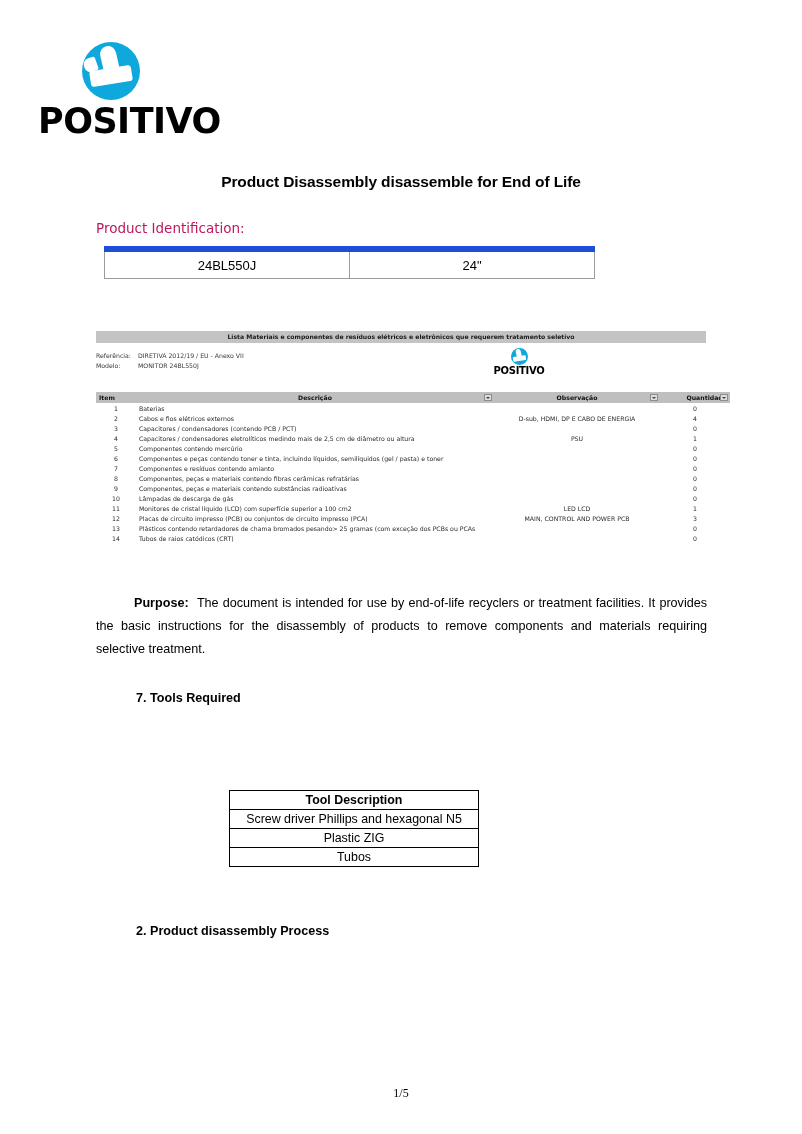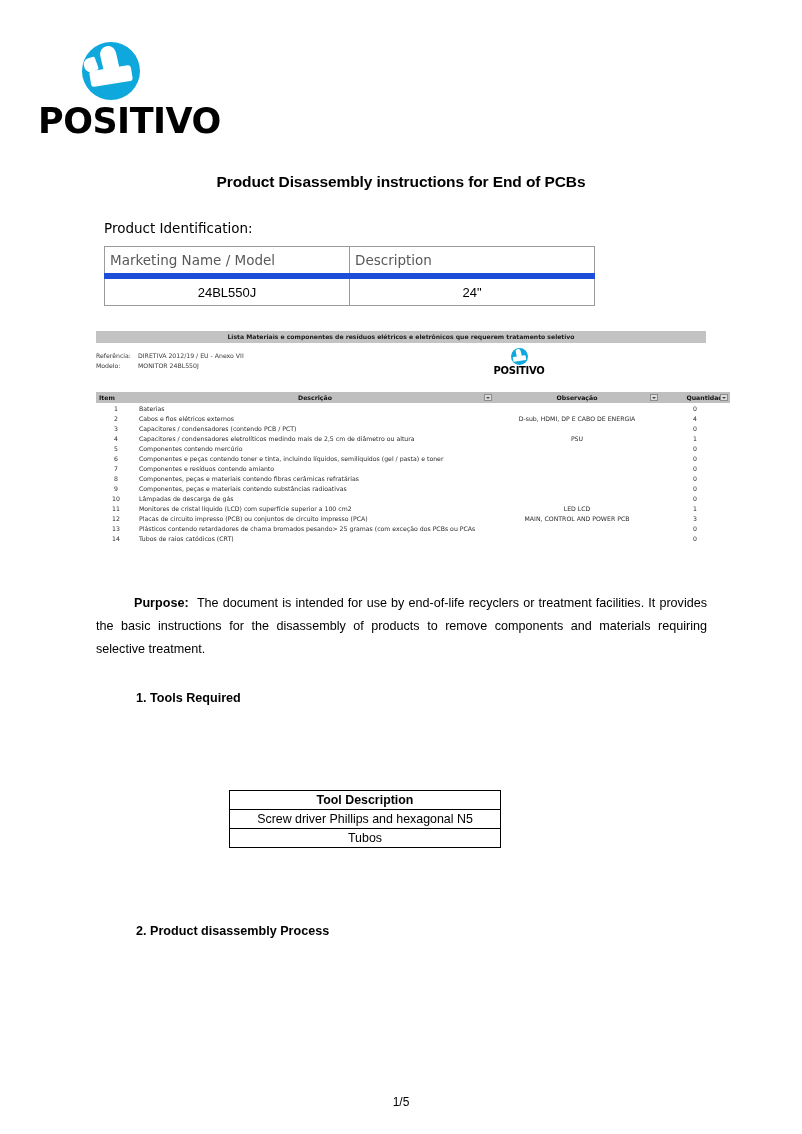--- a/index.html
+++ b/index.html
@@ -85,24 +85,24 @@
     text-align: center;
     font-size: 15.5px;
     font-weight: bold;
     font-family: "Liberation Sans", sans-serif;
     letter-spacing: -0.1px;
   }
 
   
   .prod-id-label {
     position: absolute;
-    left: 104px;
+    left: 96px;
     top: 220px;
     font-size: 13.5px;
-    color: #000000;
+    color: #be185d;
     font-family: "DejaVu Sans", sans-serif;
   }
   table.prod-id {
     position: absolute;
     left: 104px;
     top: 246px;
     width: 491px;
     border-collapse: collapse;
     table-layout: fixed;
   }
@@ -281,21 +281,21 @@
     padding-left: 40px;
     font-family: "Liberation Sans", sans-serif;
   }
   .gap-a { height: 26px; }
 
   
   table.tools {
     position: absolute;
     left: 229px;
     top: 790px;
-    width: 272px;
+    width: 250px;
     border-collapse: collapse;
     table-layout: fixed;
   }
   table.tools th, table.tools td {
     border: 1px solid #000;
     height: 18px;
     font-size: 12.4px;
     padding: 0 4px;
     font-family: "Liberation Sans", sans-serif;
   }
@@ -309,49 +309,44 @@
 
   
   .footer {
     position: absolute;
     left: 0;
     top: 1086px;
     width: 802px;
     text-align: center;
     font-size: 12px;
     color: #000;
-    font-family: Liberation Sans, sans-serif;
-    margin-top: 9px;
+    font-family: Liberation Serif, serif;
   }
 </style>
 </head>
 <body>
 
 <div class="page">
 
   <div class="brand-logo">
     <div class="brand-mark">
       <div class="disc"></div>
       <div class="wrist-cut"></div>
       <div class="thumb-cut"></div>
       <div class="palm-cut"></div>
     </div>
     <div class="brand-word">POSITIVO</div>
   </div>
 
-  <div class="doc-title">Product Disassembly instructions for End of PCBs</div>
+  <div class="doc-title">Product Disassembly disassemble for End of Life</div>
 
   <div class="prod-id-label">Product Identification:</div>
 
   <table class="prod-id">
     <tbody>
-      <tr>
-        <td class="hdr">Marketing Name / Model</td>
-        <td class="hdr">Description</td>
-      </tr>
       <tr>
         <td class="val">24BL550J</td>
         <td class="val">24"</td>
       </tr>
     </tbody>
   </table>
 
   <div class="mat-block">
     <div class="mat-banner">Lista Materiais e componentes de resíduos elétricos e eletrônicos que requerem tratamento seletivo</div>
 
@@ -484,37 +479,40 @@
           </tr>
         </tbody>
     </table>
   </div>
 
   <div class="body-wrap">
     <p class="para">
       <span class="indent"></span><b>Purpose:</b>&nbsp;&nbsp;<span>The document is intended for use by end-of-life recyclers or treatment facilities.  It provides the basic instructions for the disassembly of products to remove components and materials requiring selective treatment.</span>
     </p>
 
-    <h2 class="sec">1. Tools Required</h2>
+    <h2 class="sec">7. Tools Required</h2>
 
     <div class="gap-a"></div>
 
   </div>
 
   <table class="tools">
     <thead>
       <tr>
         <th>Tool Description</th>
       </tr>
     </thead>
     <tbody>
         <tr>
           <td>Screw driver Phillips and hexagonal N5</td>
         </tr>
         <tr>
+          <td>Plastic ZIG</td>
+        </tr>
+        <tr>
           <td>Tubos</td>
         </tr>
       </tbody>
   </table>
 
   <div class="body-wrap" style="top:908px;">
     <h2 class="sec" style="margin-top:16px;">2. Product disassembly Process</h2>
     <div class="gap-a"></div>
   </div>
 

